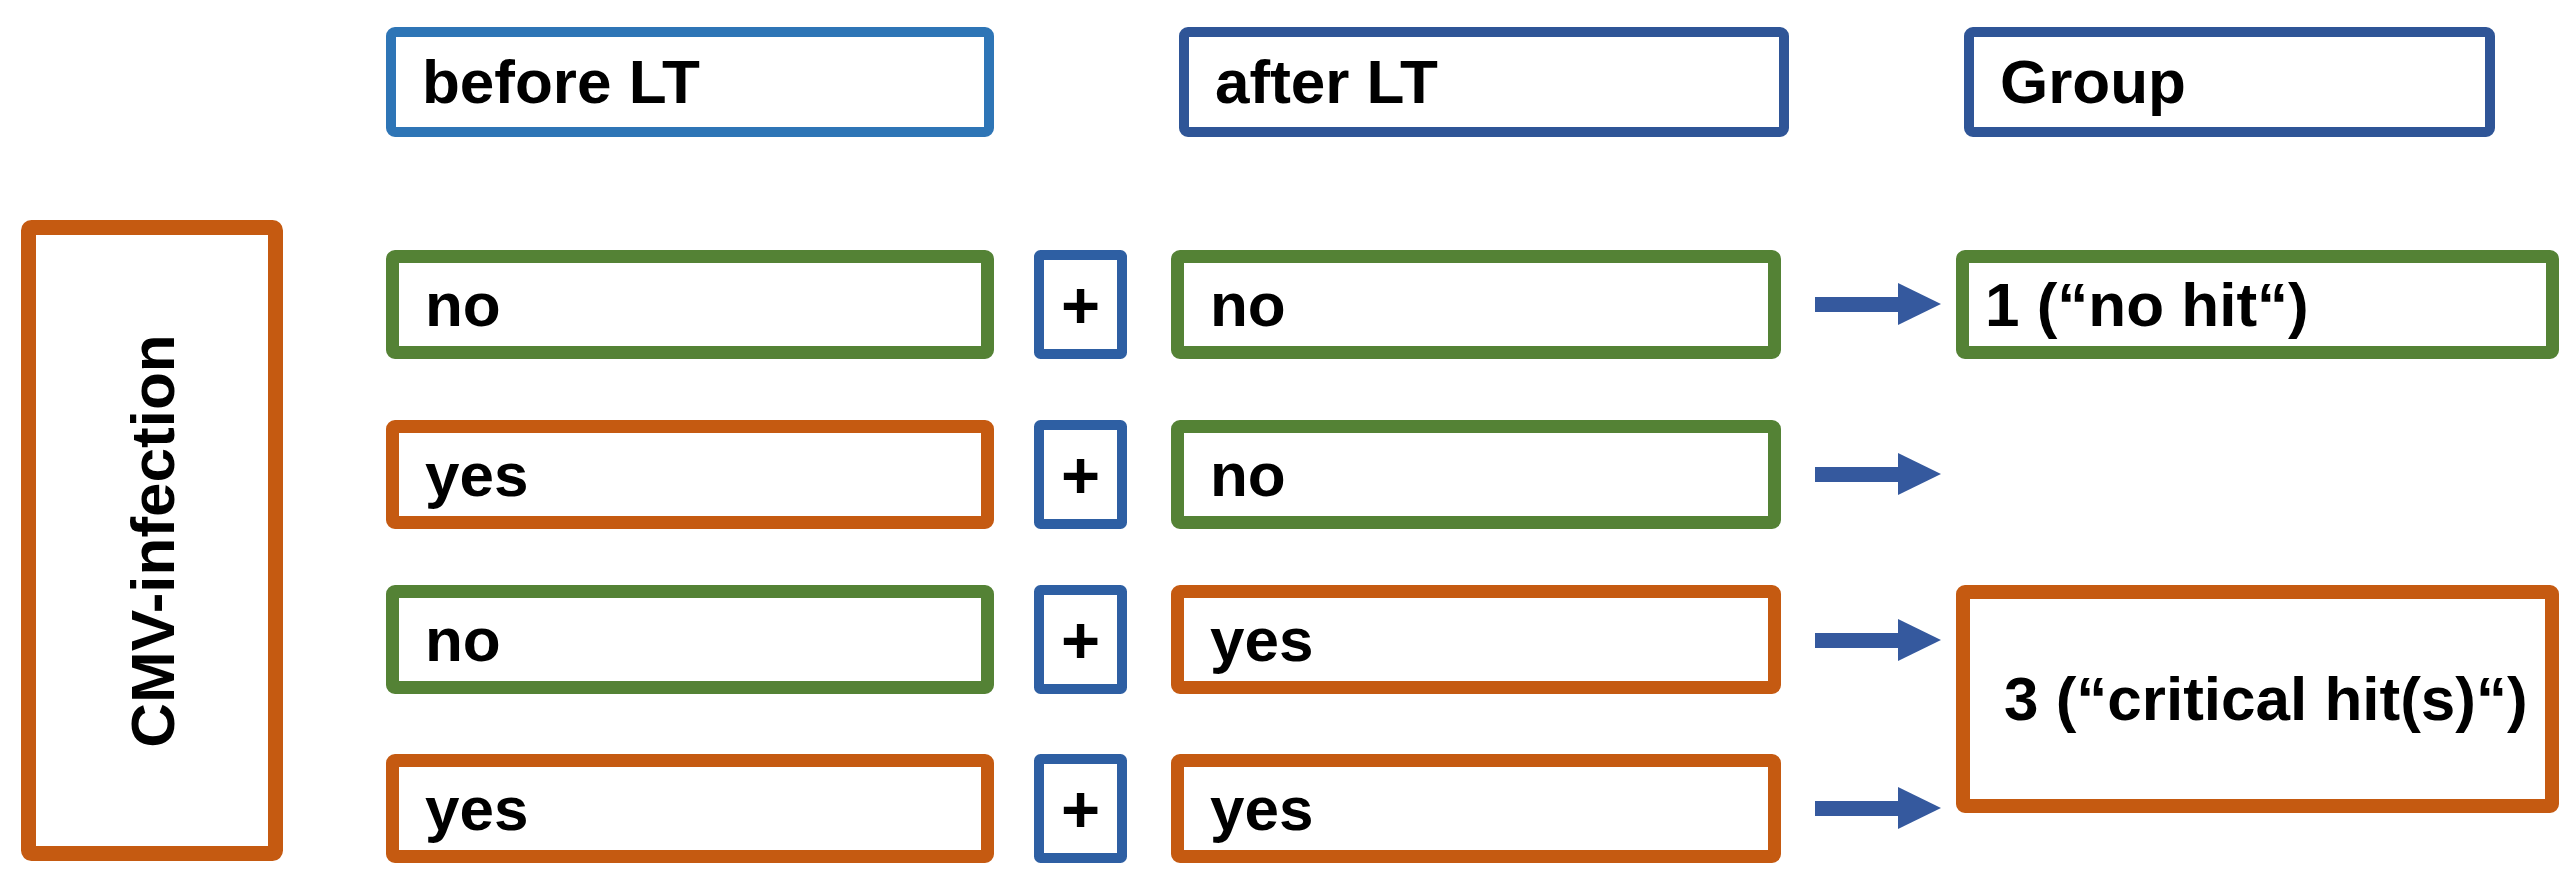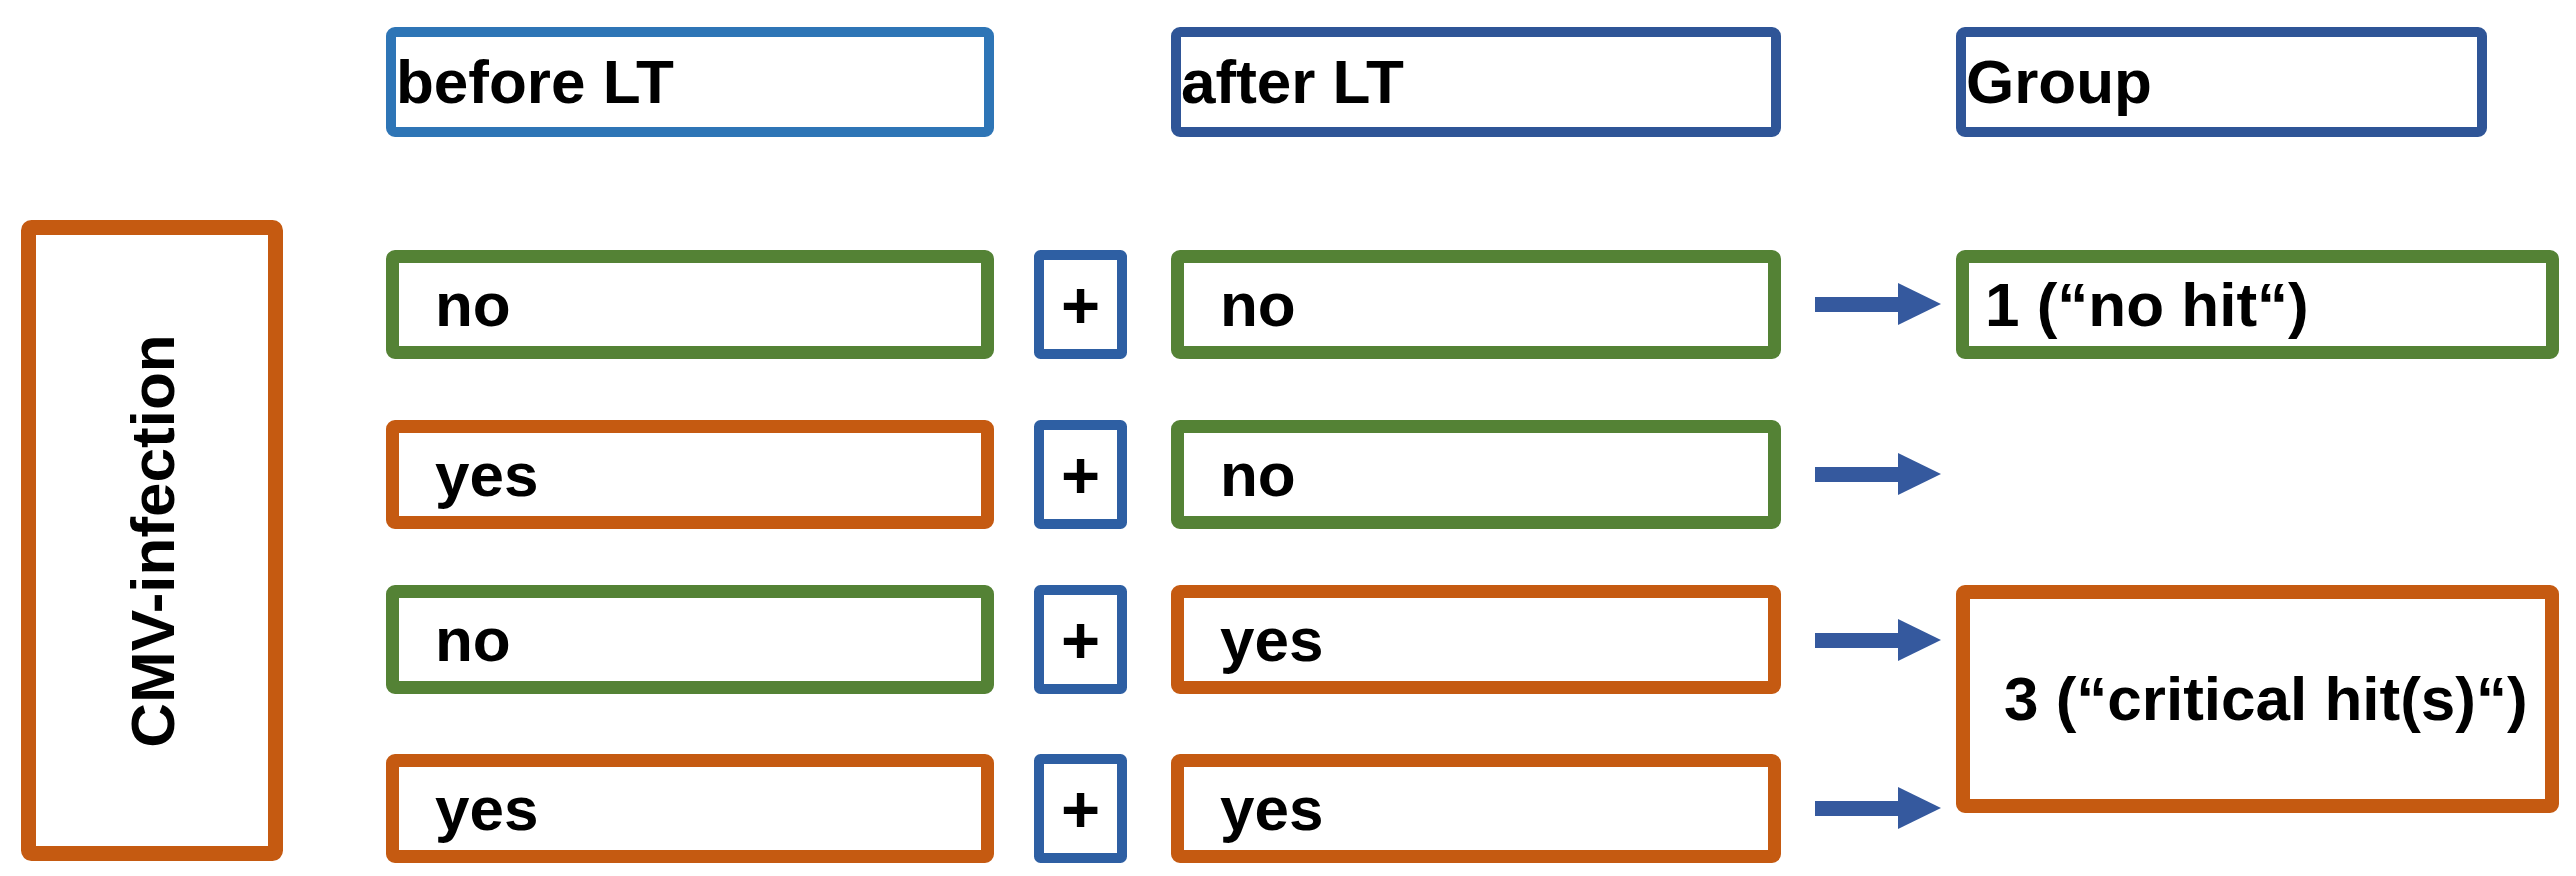--- a/index.html
+++ b/index.html
@@ -26,25 +26,25 @@
     font-weight: bold;
     font-size: 62px;
     line-height: 1;
     white-space: nowrap;
   }
   
   [data-color="green"]      { border-color: #548235; }
   [data-color="orange"]     { border-color: #C55A11; }
   [data-color="gold"]       { border-color: #BF9000; }
   [data-color="blue-light"] { border-color: #2E75B6; }
-  [data-color="blue-dark"]  { border-color: #2F5597; }
+  [data-color="blue-dark"]  { border-color: #2F5597; margin-left: 8px; }
   [data-color="plus-blue"]  { border-color: #2E5FA3; }
 
-  .header { border-width: 10.4px; }
-  .value  { border-width: 13px; padding-left: 36px; }
+  .header { border-width: 10.4px; padding-left: 26px; }
+  .value  { border-width: 13px; padding-left: 26px; }
   .group  { border-width: 13px; padding-left: 16px; }
   .merged { border-width: 14.3px; padding-left: 34px; }
 
   .header-before { left: 386px;  top: 27px; width: 608px; height: 110px; }
   .header-after  { left: 1171px; top: 27px; width: 610px; height: 110px; }
   .header-group  { left: 1956px; top: 27px; width: 531px; height: 110px; }
 
   .col-before { left: 386px;  width: 608px; }
   .col-after  { left: 1171px; width: 610px; }
   .col-group  { left: 1956px; width: 603px; }

